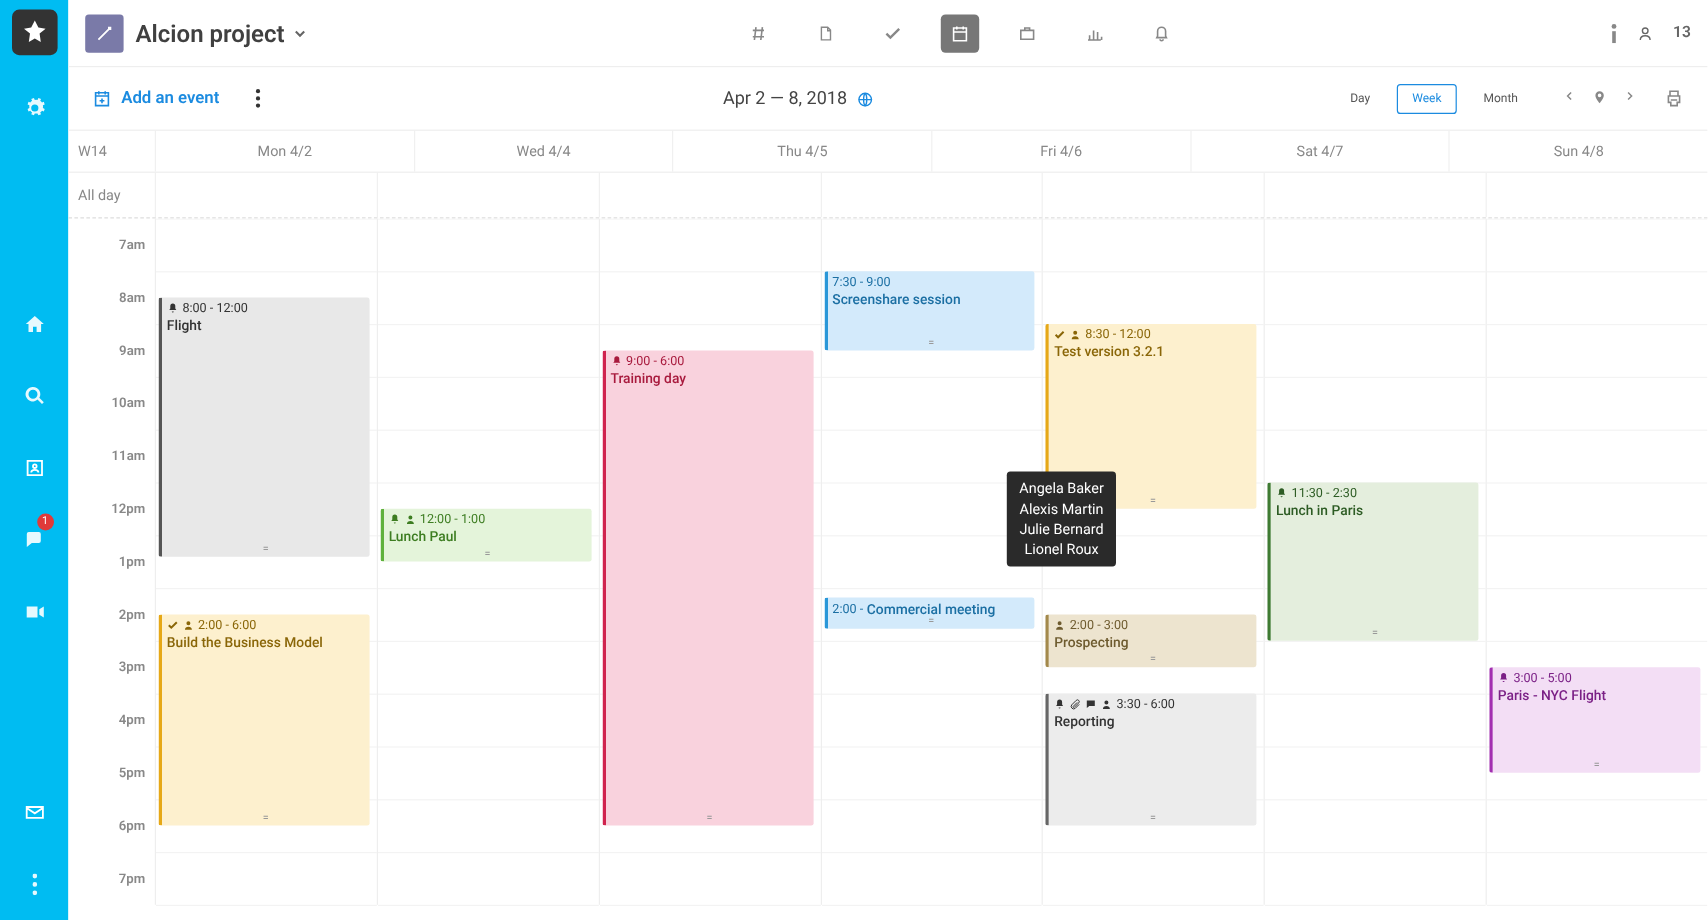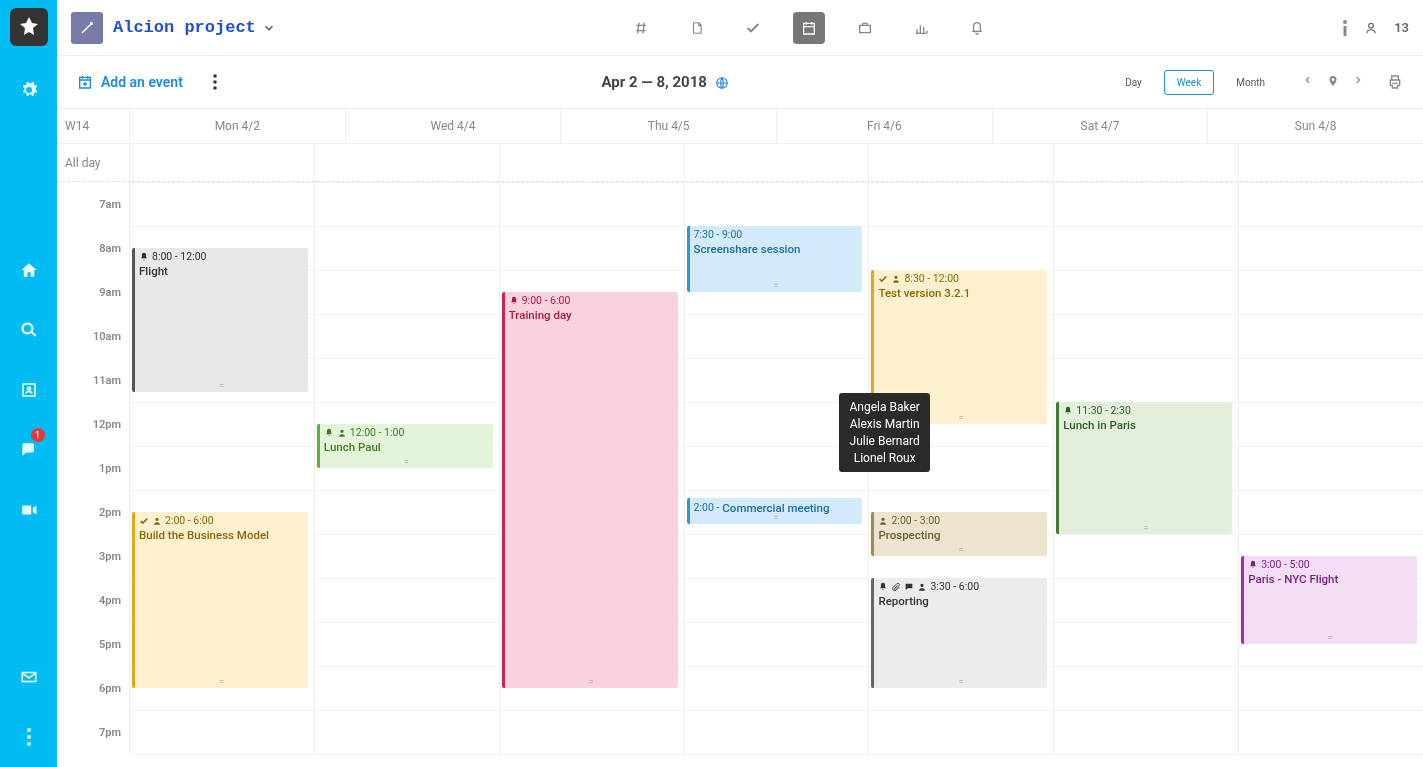--- a/index.html
+++ b/index.html
@@ -14,32 +14,32 @@
 .sidebar .nav-item svg { fill: #fff; fill-opacity: .9; }
 .sidebar .badge { position: absolute; top: -4px; right: 2px; background: #e03a3a; color: #fff; border-radius: 50%; width: 14px; height: 14px; font-size: 9px; display: flex; align-items: center; justify-content: center; }
 .sidebar .spacer { flex: 1; }
 
 
 .main { flex: 1; display: flex; flex-direction: column; background: #fff; }
 
 
 .topbar { height: 56px; display: flex; align-items: center; padding: 0 14px; border-bottom: 1px solid #eee; }
 .proj-icon { width: 32px; height: 32px; background: #7a7aa8; border-radius: 3px; margin-right: 10px; display:flex; align-items:center; justify-content:center; color:#fff;}
-.proj-name { font-size: 17px; font-weight: 600; color: #1d4ed8; margin-right: 6px; font-family: Liberation Mono, monospace; }
+.proj-name { font-size: 20px; font-weight: 600; color: #404040; margin-right: 6px; }
 .top-center { flex: 1; display: flex; justify-content: center; gap: 24px; }
 .top-center .tb-btn { width: 32px; height: 32px; display: flex; align-items: center; justify-content: center; border-radius: 4px; cursor: pointer; color: #888; }
 .top-center .tb-btn.active { background: #777; color: #fff; }
 .top-right { display: flex; align-items: center; gap: 16px; color: #888; }
 .top-right .usercount { display:flex; align-items:center; gap:16px; font-weight:600; color:#666;}
 
 
 .subbar { height: 52px; display: flex; align-items: center; padding: 0 20px; }
 .add-event { color: #1b8be0; font-weight: 600; font-size: 14px; display: flex; align-items: center; gap: 8px; cursor: pointer; }
 .subbar .more { margin-left: 30px; font-weight: bold; color: #333; cursor: pointer; }
-.subbar .date-title { flex: 1; text-align: center; font-size: 15px; color: #444; font-weight: bold; }
+.subbar .date-title { flex: 1; text-align: center; font-size: 15px; color: #444; }
 .subbar .views { display: flex; align-items: center; gap: 10px; color: #555; }
 .subbar .views .view-btn { padding: 6px 12px; font-size: 10px; cursor: pointer; border-radius: 3px; }
 .subbar .views .view-btn.active { border: 1px solid #1b8be0; color: #1b8be0; }
 .subbar .nav-icons { display:flex; gap:14px; margin-left:16px; color:#888;}
 .subbar .nav-icons span { cursor:pointer; }
 
 
 .daysrow { display: flex; border-top: 1px solid #eee; border-bottom: 1px solid #eee; font-size: 12px; color: #888; }
 .wkcol { width: 72px; padding: 10px 8px; }
 .daycol { flex: 1; text-align: center; padding: 10px 4px; border-left: 1px solid #f0f0f0; }
@@ -289,21 +289,21 @@
             <div class="hourline" style="top: 176px;"></div>
             <div class="hourline" style="top: 220px;"></div>
             <div class="hourline" style="top: 264px;"></div>
             <div class="hourline" style="top: 308px;"></div>
             <div class="hourline" style="top: 352px;"></div>
             <div class="hourline" style="top: 396px;"></div>
             <div class="hourline" style="top: 440px;"></div>
             <div class="hourline" style="top: 484px;"></div>
             <div class="hourline" style="top: 528px;"></div>
             <div class="hourline" style="top: 572px;"></div>
-            <div class="event" style="top: 66px; height: 144px; left: 2px; right: 6px; background: rgb(232, 232, 232); border-left-color: rgb(85, 85, 85); color: rgb(51, 51, 51);">
+            <div class="event" style="top: 66px; height: 216px; left: 2px; right: 6px; background: rgb(232, 232, 232); border-left-color: rgb(85, 85, 85); color: rgb(51, 51, 51);">
               <div class="ehead">
                 <span>
                   <svg width="10" height="10" viewBox="0 0 24 24">
                     <path fill="currentColor" d="M12 2a5 5 0 00-5 5v5l-2 3h14l-2-3V7a5 5 0 00-5-5zm-2 16a2 2 0 004 0z"></path>
                   </svg>
                 </span>
                 <span>8:00 - 12:00</span>
               </div>
               <div class="etitle">Flight</div>
               <div class="handle">=</div>

